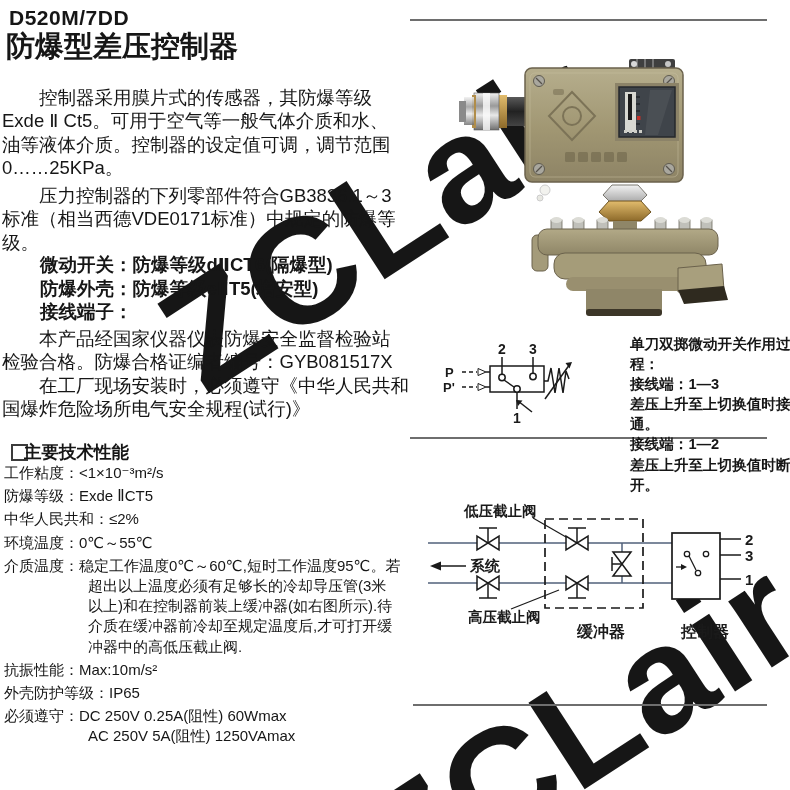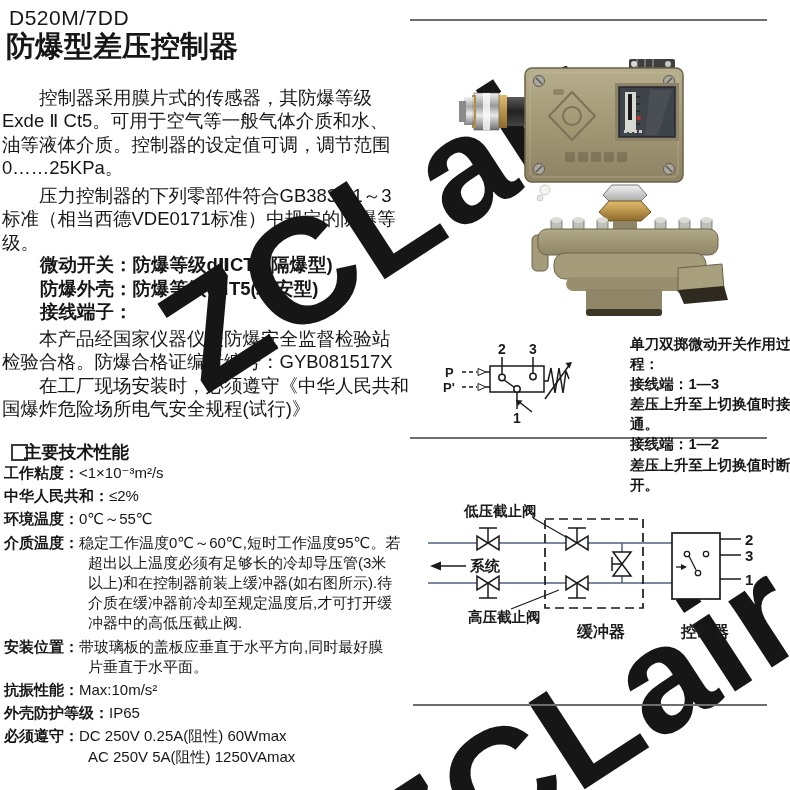--- a/index.html
+++ b/index.html
@@ -9,37 +9,37 @@
     font-family:"Liberation Sans","DejaVu Sans",sans-serif;
   }
   .abs{position:absolute;}
   
   .wm{
     position:absolute;z-index:0;font-weight:700;font-size:150px;
     letter-spacing:2px;transform-origin:0 0;transform:rotate(-33deg);
     white-space:nowrap;user-select:none;
   }
   
-  .model{left:9px;top:6px;font-size:21px;font-weight:400;letter-spacing:.5px;z-index:2;text-align:right;}
+  .model{left:9px;top:6px;font-size:21px;font-weight:700;letter-spacing:.5px;z-index:2;text-align:right;}
   .heading{left:6px;top:27px;font-size:29px;font-weight:700;z-index:2;}
   .para{
     left:2px;width:428px;font-size:18.5px;line-height:23.4px;font-weight:400;
     white-space:pre-line;z-index:2;
   }
   .kline{left:4px;width:428px;font-size:18.5px;line-height:23.4px;font-weight:700;z-index:2;margin-left:36px;}
   .checkbox{
     left:11px;top:444px;width:13px;height:13px;border:2px solid #3c3c3c;
     background:#fff;z-index:2;
   }
   .section-title{left:24px;top:440px;font-size:17.5px;font-weight:700;z-index:2;}
   .specs{left:4px;top:463px;width:430px;z-index:2;font-size:15px;line-height:20.2px;}
   .spec{
     padding-left:84px;text-indent:-84px;margin-bottom:3px;white-space:pre-line;
   }
-  .spec .lbl{font-weight:700;}
+  .spec .lbl{font-weight:400;}
   .spec .val{font-weight:500;}
   
   .hr{position:absolute;height:2px;background:#6e6e6e;z-index:2;}
   .hr1{left:410px;top:19px;width:357px;}
   .hr2{left:410px;top:437px;width:357px;}
   .hr3{left:413px;top:704px;width:354px;}
   .sw-caption{
     left:630px;top:334px;width:172px;font-size:14.6px;line-height:20.1px;
     font-weight:700;white-space:pre-line;z-index:2;
   }
@@ -68,29 +68,28 @@
 <div class="abs para" style="top:327px;">　　本产品经国家仪器仪表防爆安全监督检验站
 检验合格。防爆合格证编者编号：GYB081517X
 　　在工厂现场安装时，必须遵守《中华人民共和
 国爆炸危险场所电气安全规程(试行)》</div>
 
 <div class="abs checkbox"></div>
 <div class="abs section-title">主要技术性能</div>
 
 <div class="abs specs">
   <div class="spec"><span class="lbl">工作粘度：</span><span class="val">&lt;1×10⁻³m²/s</span></div>
+  <div class="spec"><span class="lbl">防爆等级：</span><span class="val">Exde ⅡCT5</span></div>
   <div class="spec"><span class="lbl">中华人民共和：</span><span class="val">≤2%</span></div>
   <div class="spec"><span class="lbl">环境温度：</span><span class="val">0℃～55℃</span></div>
   <div class="spec"><span class="lbl">介质温度：</span><span class="val">稳定工作温度0℃～60℃,短时工作温度95℃。若
 超出以上温度必须有足够长的冷却导压管(3米
 以上)和在控制器前装上缓冲器(如右图所示).待
 介质在缓冲器前冷却至规定温度后,才可打开缓
 冲器中的高低压截止阀.</span></div>
-  <div class="spec"><span class="lbl">安装位置：</span><span class="val">带玻璃板的盖板应垂直于水平方向,同时最好膜
-片垂直于水平面。</span></div>
   <div class="spec"><span class="lbl">抗振性能：</span><span class="val">Max:10m/s²</span></div>
   <div class="spec"><span class="lbl">外壳防护等级：</span><span class="val">IP65</span></div>
   <div class="spec"><span class="lbl">必须遵守：</span><span class="val">DC 250V 0.25A(阻性) 60Wmax
 AC 250V 5A(阻性) 1250VAmax</span></div>
 </div>
 
 <div class="hr hr1"></div>
 <div class="hr hr2"></div>
 <div class="hr hr3"></div>
 

